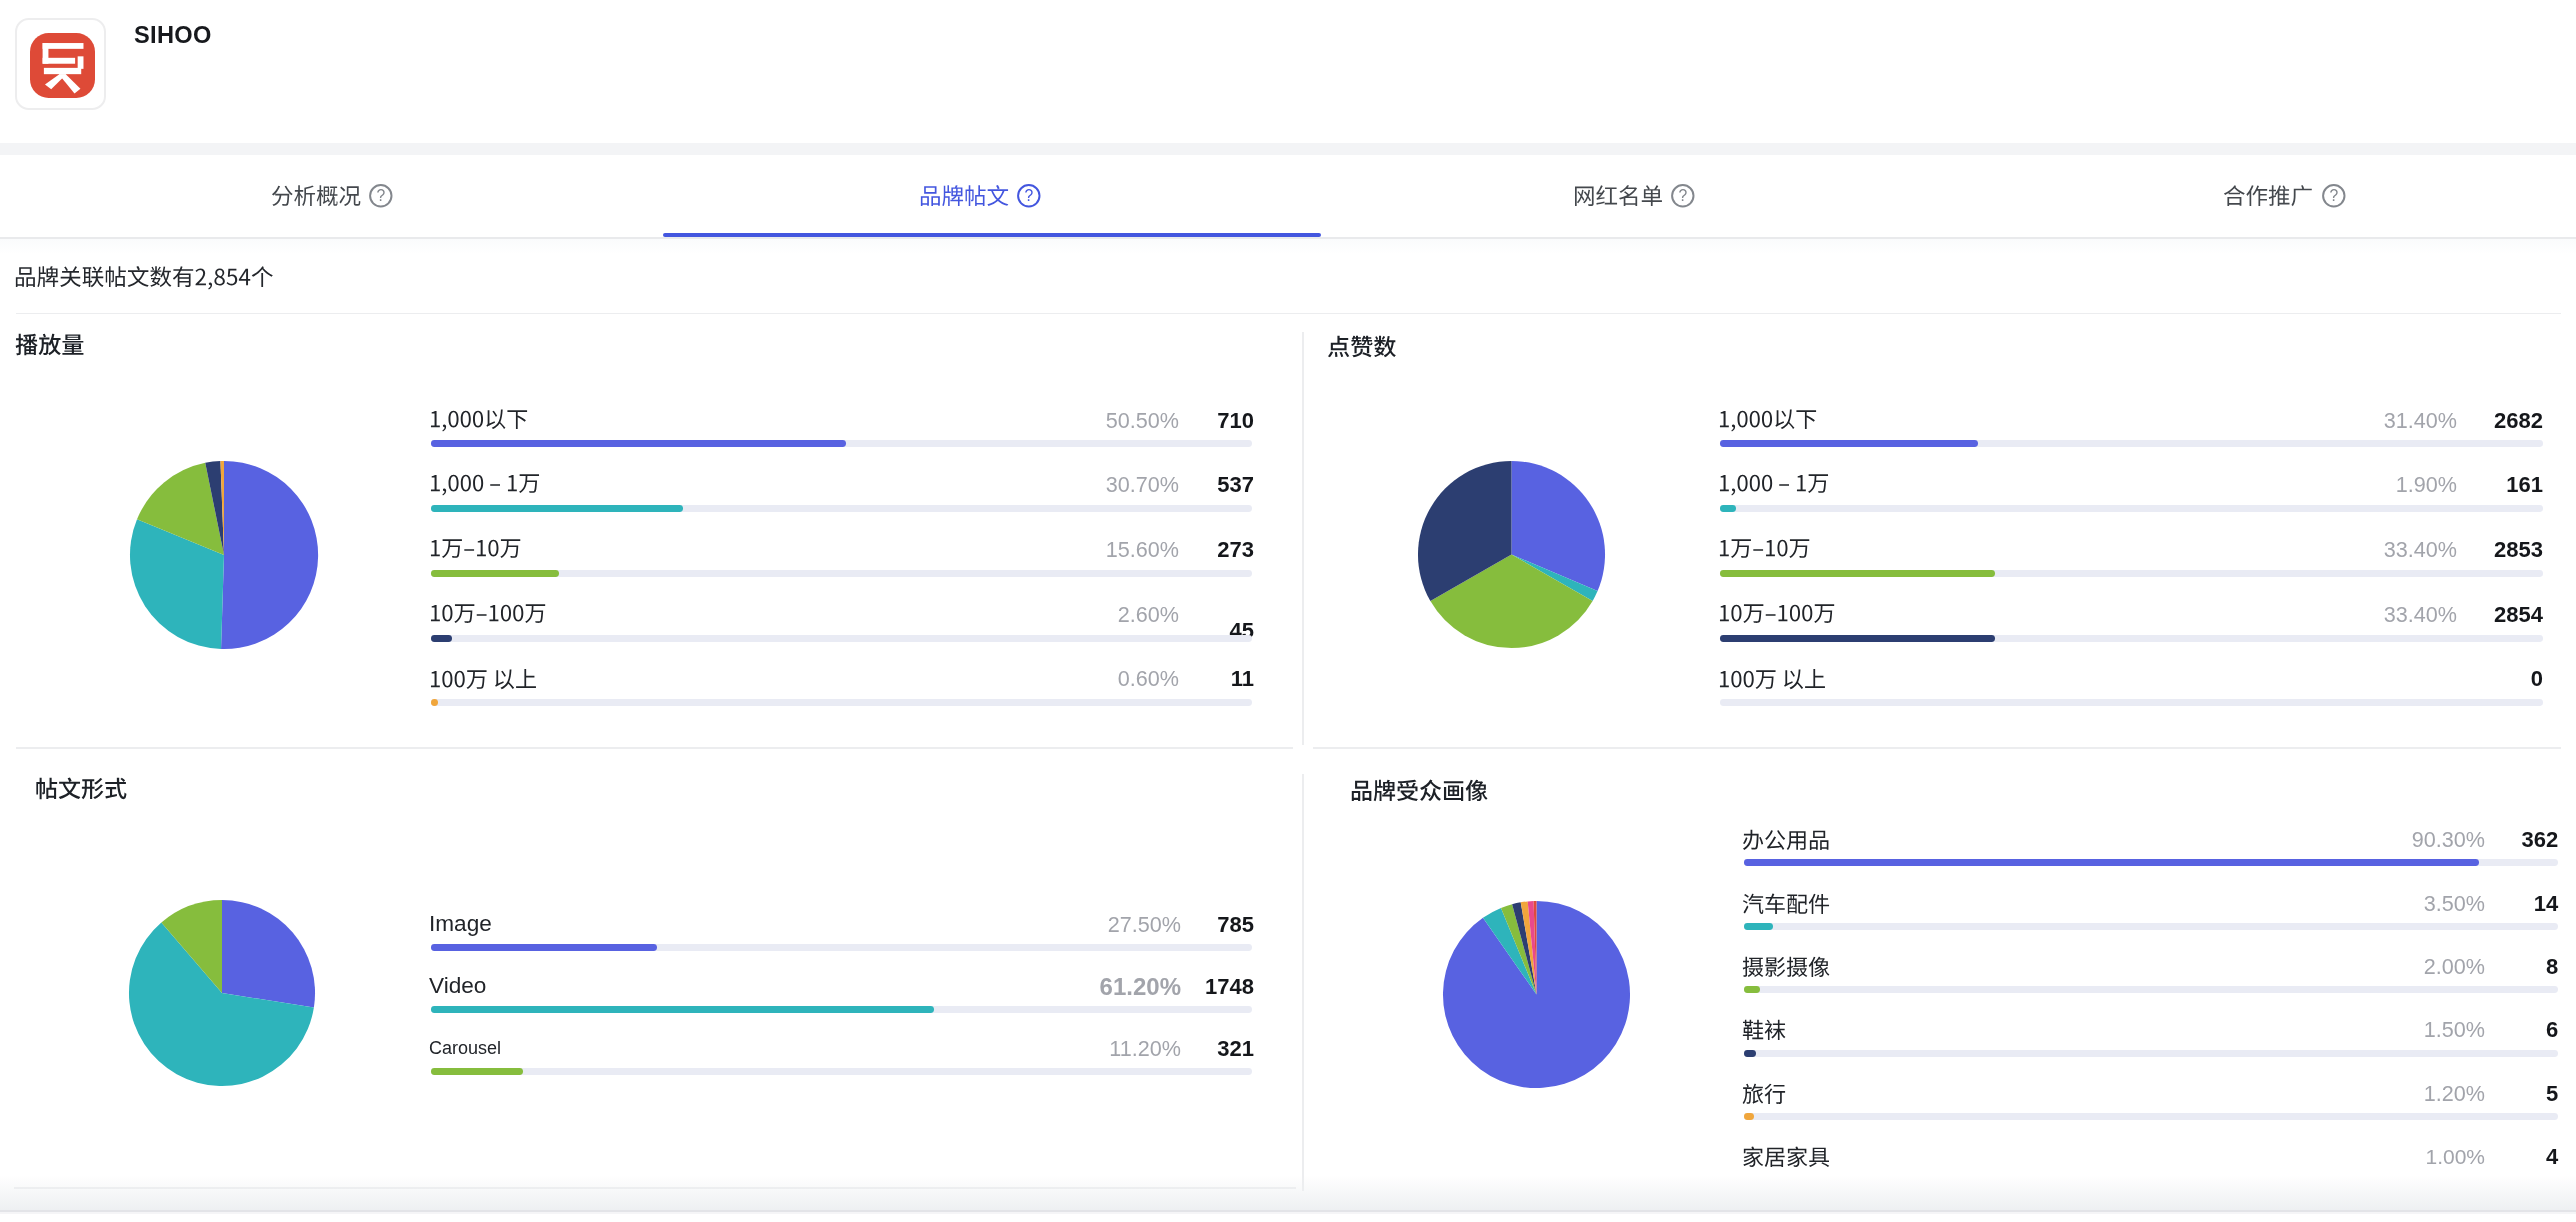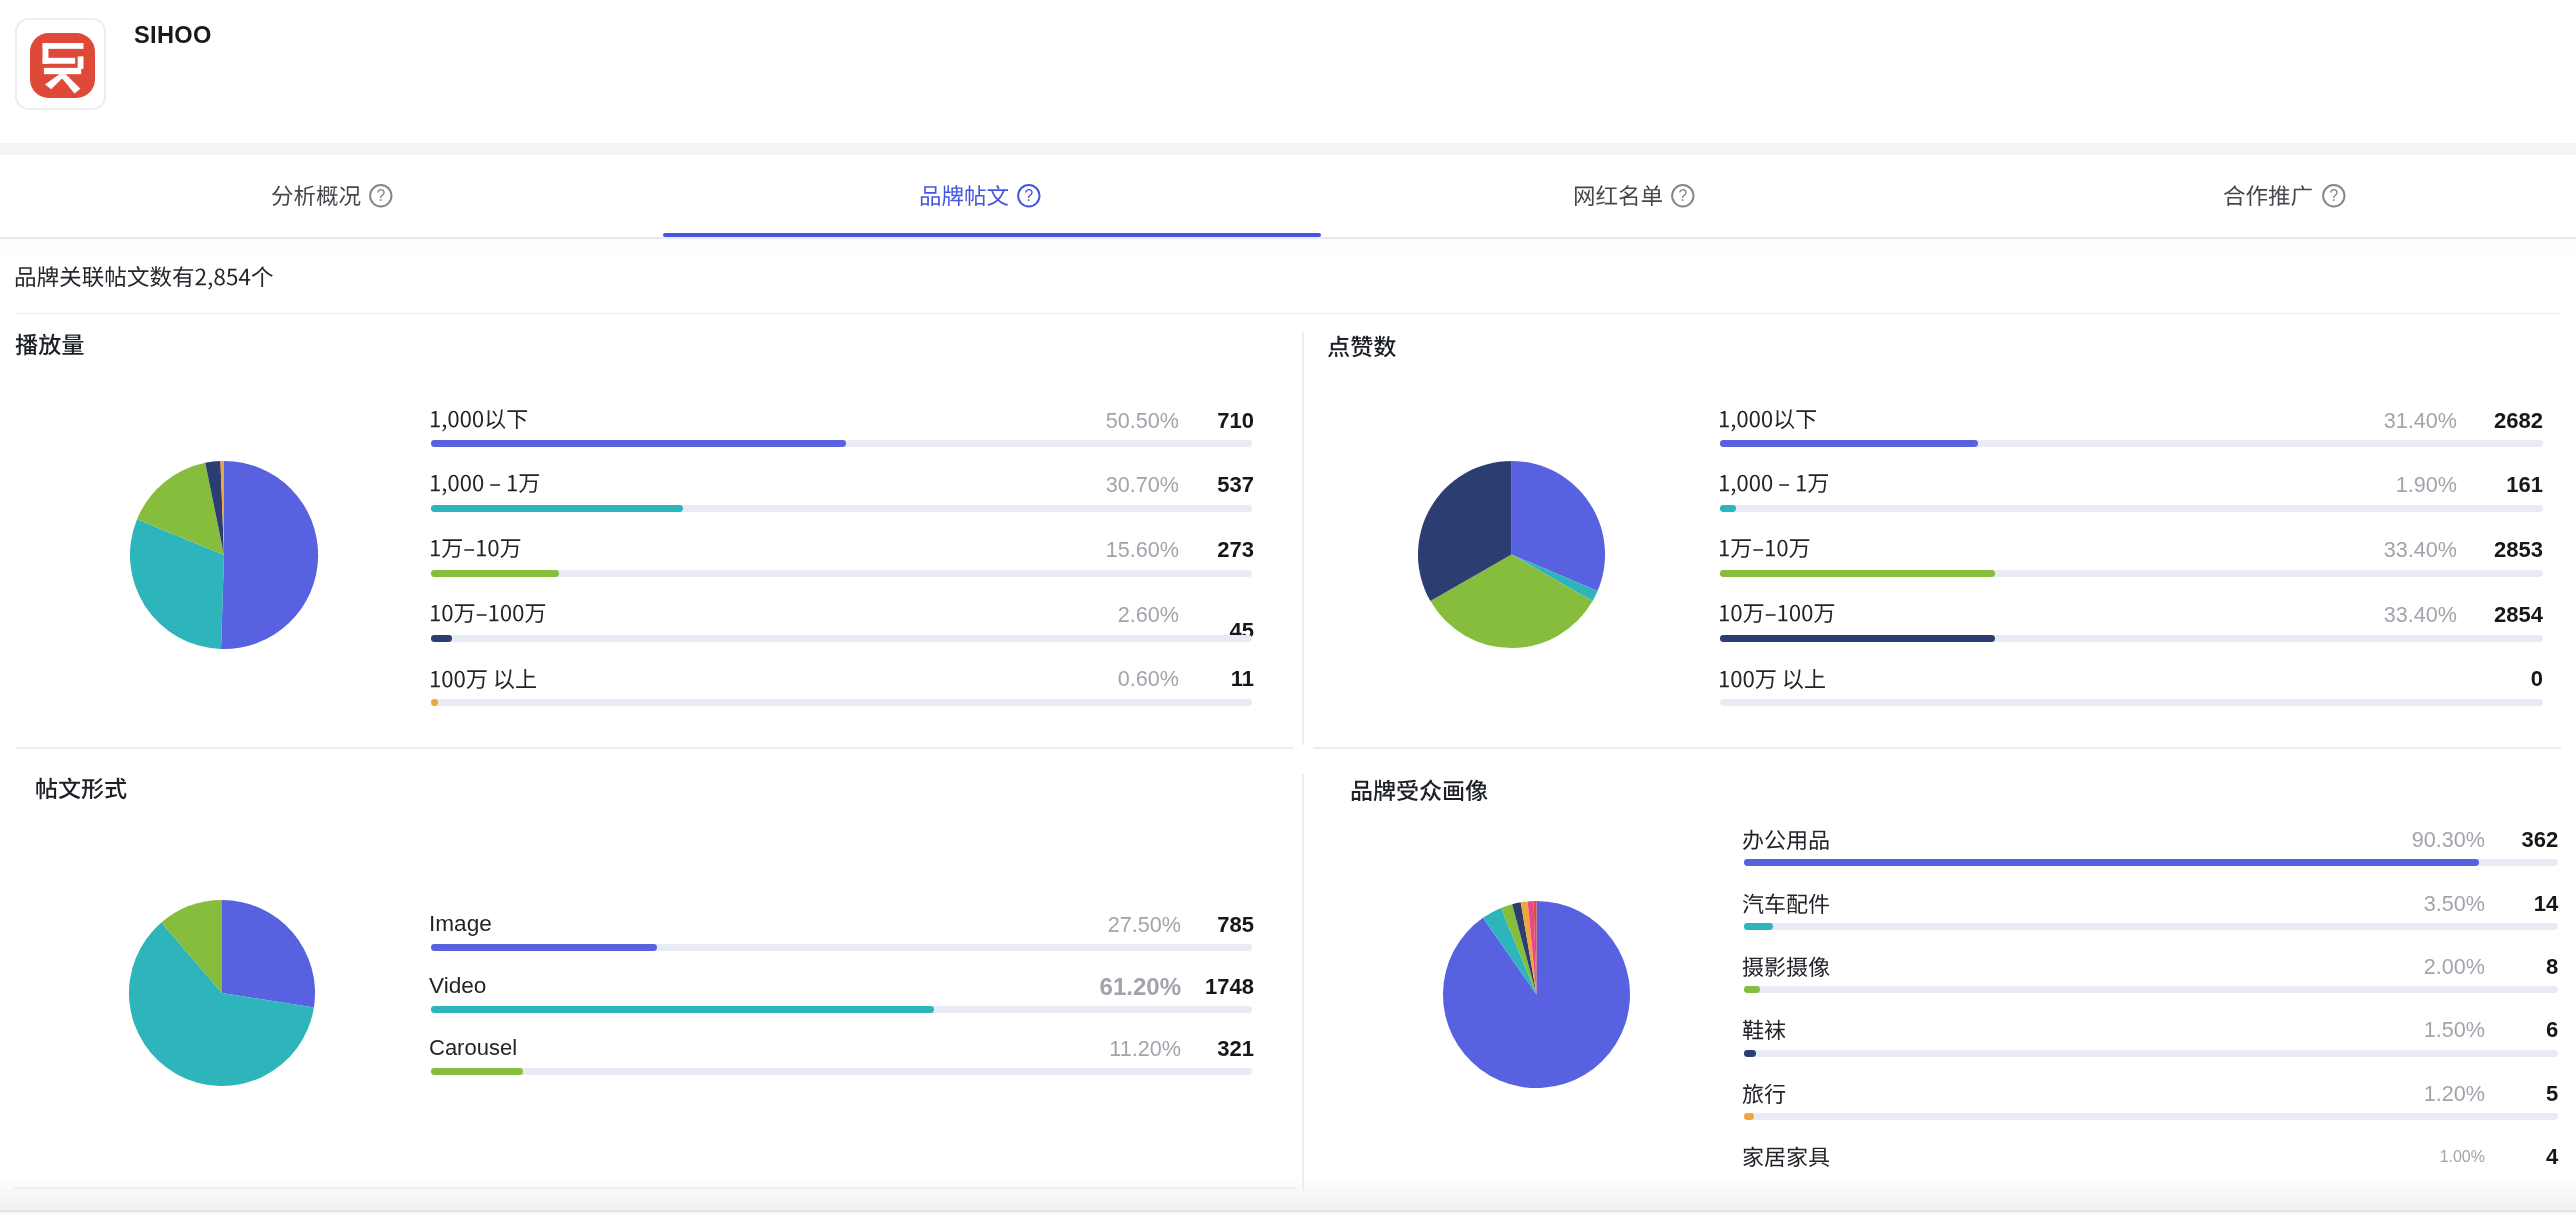--- a/index.html
+++ b/index.html
@@ -158,21 +158,21 @@
 <div style="position:absolute;left:429px;top:913px;font-size:22.6px;line-height:22.6px;font-weight:400;color:#212429;white-space:nowrap;">Image</div>
 <div style="position:absolute;right:1395px;top:914px;font-size:21.6px;line-height:21.6px;font-weight:400;color:#A2A4AB;white-space:nowrap;">27.50%</div>
 <div style="position:absolute;right:1322px;top:914px;font-size:22px;line-height:22px;font-weight:700;color:#15171B;white-space:nowrap;margin-left:8px;">785</div>
 <div style="position:absolute;left:431px;top:944px;width:821px;height:6.9px;background:#E9EBF4;border-radius:3.4px;"></div>
 <div style="position:absolute;left:431px;top:944px;width:226px;height:6.9px;background:#5862E1;border-radius:3.4px;"></div>
 <div style="position:absolute;left:429px;top:975px;font-size:22.6px;line-height:22.6px;font-weight:400;color:#212429;white-space:nowrap;">Video</div>
 <div style="position:absolute;right:1395px;top:976px;font-size:24px;line-height:21.6px;font-weight:700;color:#A2A4AB;white-space:nowrap;">61.20%</div>
 <div style="position:absolute;right:1322px;top:976px;font-size:22px;line-height:22px;font-weight:700;color:#15171B;white-space:nowrap;">1748</div>
 <div style="position:absolute;left:431px;top:1006px;width:821px;height:6.9px;background:#E9EBF4;border-radius:3.4px;"></div>
 <div style="position:absolute;left:431px;top:1006px;width:503px;height:6.9px;background:#2EB4BB;border-radius:3.4px;"></div>
-<div style="position:absolute;left:429px;top:1037px;font-size:22px;line-height:22.6px;font-weight:400;color:#212429;white-space:nowrap;">Carousel</div>
+<div style="position:absolute;left:429px;top:1037px;font-size:18px;line-height:22.6px;font-weight:400;color:#212429;white-space:nowrap;">Carousel</div>
 <div style="position:absolute;right:1395px;top:1038px;font-size:21.6px;line-height:21.6px;font-weight:400;color:#A2A4AB;white-space:nowrap;">11.20%</div>
 <div style="position:absolute;right:1322px;top:1038px;font-size:22px;line-height:22px;font-weight:700;color:#15171B;white-space:nowrap;">321</div>
 <div style="position:absolute;left:431px;top:1068px;width:821px;height:6.9px;background:#E9EBF4;border-radius:3.4px;"></div>
 <div style="position:absolute;left:431px;top:1068px;width:92px;height:6.9px;background:#86BD3D;border-radius:3.4px;"></div>
 <svg style="position:absolute;left:1350px;top:755px;overflow:visible" width="142" height="59" viewBox="0 -45 145 60">
       <path d="M7.3085 -16.732H16.215V-12.8545H7.3085ZM5.17 -18.8705V-10.716H18.4945V-18.8705ZM1.833 -8.46V1.974H3.9245V0.752H8.2485V1.8095H10.4575V-8.46ZM3.9245 -1.3865V-6.3215H8.2485V-1.3865ZM12.784 -8.46V1.974H14.899000000000001V0.752H19.5755V1.8565H21.808V-8.46ZM14.899000000000001 -1.3865V-6.3215H19.5755V-1.3865ZM33.793 -17.6015V-8.3895H37.2475C36.4955 -7.473 35.3675 -6.6035 33.6285 -5.8985C34.051500000000004 -5.6165 34.7095 -5.0525 35.0385 -4.7H32.8765V-2.82H40.5375V1.974H42.629000000000005V-2.82H46.06V-4.7H42.629000000000005V-7.8725H40.5375V-4.7H35.203C37.4825 -5.687 38.822 -6.9795 39.574 -8.3895H45.4255V-17.6015H39.7385L40.796 -19.4345L38.3285 -19.9045C38.164 -19.223 37.835 -18.377 37.506 -17.6015ZM35.766999999999996 -12.22H38.634C38.587 -11.5385 38.493 -10.81 38.2345 -10.105H35.766999999999996ZM40.513999999999996 -12.22H43.381V-10.105H40.232C40.42 -10.81 40.4905 -11.5385 40.513999999999996 -12.22ZM35.766999999999996 -15.9095H38.634V-13.818H35.766999999999996ZM40.513999999999996 -15.9095H43.381V-13.818H40.513999999999996ZM25.7325 -19.2935V-10.387C25.7325 -7.0265 25.521 -2.068 24.205 1.3395C24.7455 1.4805 25.6385 1.786 26.085 2.021C26.978 -0.4465 27.401 -3.619 27.5655 -6.58H30.197499999999998V1.974H32.1715V-8.46H27.636L27.6595 -10.387V-11.5855H33.2995V-13.489H31.537V-19.8105H29.5865V-13.489H27.6595V-19.2935ZM66.2935 -19.9515C62.134 -19.082 54.943 -18.4945 48.8095 -18.2595C49.021 -17.766000000000002 49.2795 -16.92 49.3265 -16.356C55.507 -16.5675 62.839 -17.155 67.821 -18.142ZM64.8365 -16.873C64.39 -15.745 63.661500000000004 -14.194 62.9565 -13.066H58.233000000000004L60.2305 -13.5595C60.0895 -14.4525 59.5725 -15.8155 59.0555 -16.826L57.058 -16.403C57.551500000000004 -15.3455 57.998 -13.959 58.138999999999996 -13.066H52.9455L54.285 -13.489C54.0265 -14.288 53.392 -15.51 52.7575 -16.45L50.8305 -15.886C51.371 -15.0165 51.935 -13.865 52.1935 -13.066H48.598V-8.131H50.6895V-11.1155H66.7635V-8.131H68.9255V-13.066H65.2125C65.84700000000001 -14.0295 66.5755 -15.2045 67.163 -16.2855ZM62.7215 -6.768C61.7345 -5.358 60.394999999999996 -4.23 58.797 -3.29C57.105000000000004 -4.2535 55.695 -5.405 54.6375 -6.768ZM51.7 -8.836V-6.768H52.710499999999996L52.264 -6.58C53.4155 -4.8645 54.8725 -3.4075 56.588 -2.209C54.097 -1.175 51.183 -0.517 48.081 -0.14100000000000001C48.551 0.329 49.162 1.2925 49.3735 1.833C52.7575 1.316 55.977000000000004 0.4465 58.75 -0.9165C61.382 0.4465 64.5075 1.3395 68.009 1.8095C68.3145 1.1985 68.902 0.235 69.372 -0.2585C66.27 -0.5875 63.45 -1.2455 61.0295 -2.2325C63.168 -3.6895000000000002 64.907 -5.5695 66.0585 -8.0135L64.5545 -8.93L64.155 -8.836ZM81.92099999999999 -20.022C79.9705 -15.9565 76.093 -13.066 71.534 -11.5385C72.145 -10.998 72.7795 -10.1285 73.132 -9.4705C74.3775 -9.9875 75.5525 -10.575 76.6805 -11.233C76.093 -6.063 74.6595 -1.9505 71.581 0.423C72.098 0.752 73.1085 1.457 73.4845 1.8095C75.4585 0.047 76.845 -2.3265 77.7615 -5.311C79.0305 -4.136 80.276 -2.82 80.9575 -1.9035L82.485 -3.525C81.639 -4.606 79.9 -6.2275 78.3255 -7.473C78.584 -8.601 78.772 -9.823 78.9365 -11.092L76.798 -11.327C78.98349999999999 -12.6665 80.8635 -14.335 82.3675 -16.356C84.6 -13.301 87.9135 -10.857 91.60300000000001 -9.6585C91.9555 -10.246 92.637 -11.1625 93.154 -11.6325C89.15899999999999 -12.69 85.4695 -15.181 83.49549999999999 -18.0245L84.1065 -19.1525ZM85.1875 -11.233C84.647 -5.8515 83.2135 -1.8095 79.9 0.5405C80.4405 0.8695 81.4275 1.598 81.8035 1.9505C83.7775 0.329 85.1405 -1.8565 86.0805 -4.606C87.1615 -2.209 88.83 0.2585 91.274 1.692C91.60300000000001 1.081 92.3315 0.1645 92.825 -0.28200000000000003C89.676 -1.833 87.8195 -5.17 86.9735 -7.9195C87.1615 -8.883000000000001 87.326 -9.8935 87.4435 -10.9745ZM95.8565 -18.3535V-16.2855H115.6905V-18.3535ZM100.0865 -13.959V-3.337H111.3665V-13.959ZM101.9195 -7.802H104.6925V-5.17H101.9195ZM106.643 -7.802H109.4395V-5.17H106.643ZM101.9195 -12.126H104.6925V-9.541H101.9195ZM106.643 -12.126H109.4395V-9.541H106.643ZM95.9505 -12.408V0.8225H113.34049999999999V1.9035H115.57300000000001V-12.549H113.34049999999999V-1.269H98.23V-12.408ZM129.015 -16.4735H132.9395C132.5635 -15.9095 132.1405 -15.322 131.74099999999999 -14.8755H127.699C128.169 -15.3925 128.6155 -15.933 129.015 -16.4735ZM128.78 -19.8105C127.8165 -17.8835 126.0305 -15.4865 123.4925 -13.724C123.939 -13.442 124.597 -12.7605 124.9025 -12.314L125.913 -13.1365V-9.6115H129.25C128.1455 -8.7185 126.524 -7.849 124.1975 -7.144C124.62049999999999 -6.768 125.161 -6.157 125.4195 -5.781C127.4405 -6.4155 128.9445 -7.1675 130.096 -7.99C130.378 -7.7315 130.6365 -7.426 130.8715 -7.144C129.344 -5.8045 126.5475 -4.465 124.315 -3.8305C124.7145 -3.5015 125.255 -2.8435 125.5135 -2.4205C127.4875 -3.149 129.955 -4.5120000000000005 131.647 -5.8985C131.8115 -5.546 131.976 -5.17 132.0935 -4.8175C130.237 -3.0315 126.9235 -1.316 124.0565 -0.4935C124.4795 -0.1175 125.0435 0.5875 125.349 1.081C127.7225 0.235 130.4485 -1.269 132.446 -2.9845C132.54 -1.7625 132.3285 -0.7755 131.929 -0.3525C131.647 0.07050000000000001 131.318 0.1175 130.8715 0.1175C130.472 0.1175 129.955 0.094 129.344 0.0235C129.69650000000001 0.5875 129.8375 1.41 129.861 1.927C130.378 1.974 130.895 1.974 131.318 1.974C132.211 1.9505 132.869 1.7625 133.48 1.0575C134.4435 0.094 134.796 -2.397 134.0675 -4.841L135.078 -5.2875C135.877 -2.7965 137.2165 -0.5875 139.0025 0.6345C139.3315 0.1175 139.966 -0.6345 140.4125 -1.034C138.72050000000002 -1.974 137.40449999999998 -3.9245 136.676 -6.063C137.522 -6.486 138.368 -6.956 139.12 -7.426L137.6395 -8.8125C136.6055 -8.037 134.937 -7.0265 133.5035 -6.298C133.01 -7.332 132.305 -8.2955 131.3415 -9.0945L131.8115 -9.6115H138.72050000000002V-14.8755H134.044C134.702 -15.651 135.3365 -16.5205 135.82999999999998 -17.3195L134.561 -18.283L134.138 -18.1655H130.16649999999998L130.895 -19.4345ZM127.887 -13.2305H131.553C131.459 -12.643 131.224 -11.961500000000001 130.754 -11.2565H127.887ZM133.3625 -13.2305H136.676V-11.2565H132.822C133.151 -11.961500000000001 133.292 -12.643 133.3625 -13.2305ZM123.375 -19.74C122.1765 -16.2855 120.179 -12.8545 118.0405 -10.5985C118.44 -10.0815 119.0745 -8.883000000000001 119.286 -8.3425C119.8735 -9.0005 120.461 -9.729 121.025 -10.528V1.927H123.14V-13.9355C124.033 -15.604 124.832 -17.3665 125.4665 -19.1055Z" fill="#1D2127"></path>
     </svg>
 <svg style="position:absolute;left:1441px;top:899px" width="191" height="191" viewBox="-97.0 -97.0 194 194">
       <path d="M0 0 L0.00 -95.00 A95 95 0 1 1 -54.38 -77.90 Z" fill="#5862E1"></path>
       <path d="M0 0 L-54.38 -77.90 A95 95 0 0 1 -36.08 -87.88 Z" fill="#2EB4BB"></path>
@@ -213,18 +213,18 @@
 <svg style="position:absolute;left:1742px;top:1058px;overflow:visible" width="48" height="59" viewBox="0 -45 49 60">
       <path d="M4.2299999999999995 -18.4275C4.725 -17.4375 5.2425 -16.155 5.467499999999999 -15.299999999999999L6.975 -15.862499999999999C6.75 -16.695 6.21 -17.955 5.6925 -18.9225ZM12.7125 -18.9225C12.059999999999999 -16.245 10.844999999999999 -13.657499999999999 9.2475 -12.014999999999999C9.629999999999999 -11.79 10.305 -11.272499999999999 10.5975 -11.0025C11.407499999999999 -11.9025 12.1275 -13.049999999999999 12.78 -14.3325H21.285V-15.885H13.455C13.815 -16.7625 14.1075 -17.662499999999998 14.354999999999999 -18.607499999999998ZM19.485 -13.702499999999999C17.662499999999998 -12.8025 14.354999999999999 -11.8575 11.475 -11.25V-1.5074999999999998C11.475 -0.44999999999999996 11.025 0.09 10.6875 0.3825C10.9575 0.6525 11.407499999999999 1.2825 11.565 1.665C11.9475 1.2825 12.577499999999999 0.9674999999999999 16.7175 -0.9674999999999999C16.605 -1.305 16.4925 -2.025 16.47 -2.475L13.094999999999999 -0.9674999999999999V-10.215L15.1425 -10.6875C15.93 -5.3325 17.4375 -0.8099999999999999 20.43 1.44C20.7 1.0125 21.217499999999998 0.3825 21.6225 0.0675C19.8675 -1.125 18.63 -3.2175 17.775 -5.805C18.9 -6.6375 20.25 -7.717499999999999 21.285 -8.7525L20.07 -9.7875C19.395 -9.0 18.314999999999998 -8.032499999999999 17.3475 -7.245C17.009999999999998 -8.4375 16.7625 -9.7425 16.56 -11.07C18.134999999999998 -11.497499999999999 19.6425 -11.9925 20.857499999999998 -12.51ZM1.1475 -15.165V-13.567499999999999H3.5774999999999997V-10.147499999999999C3.5774999999999997 -6.84 3.2849999999999997 -2.7224999999999997 0.6749999999999999 0.765C1.08 1.035 1.6424999999999998 1.44 1.9349999999999998 1.7325C4.4775 -1.665 5.04 -5.58 5.1075 -9.09H7.694999999999999C7.5375 -2.9025 7.335 -0.72 6.9525 -0.20249999999999999C6.795 0.045 6.6375 0.09 6.345 0.09C6.007499999999999 0.09 5.31 0.09 4.5 0.0225C4.7475 0.4275 4.905 1.08 4.9275 1.5074999999999998C5.7375 1.5525 6.5249999999999995 1.5525 7.02 1.5074999999999998C7.5825 1.44 7.965 1.26 8.325 0.7875C8.865 0.0225 9.045 -2.4525 9.225 -9.9C9.2475 -10.125 9.2475 -10.665 9.2475 -10.665H5.13V-13.567499999999999H9.9225V-15.165ZM32.2875 -17.55V-15.93H43.3575V-17.55ZM28.5075 -18.9225C27.36 -17.28 25.1775 -15.2775 23.2875 -13.995C23.58 -13.68 24.0525 -13.0275 24.2775 -12.645C26.3025 -14.084999999999999 28.62 -16.29 30.127499999999998 -18.2475ZM31.2975 -11.34V-9.719999999999999H38.879999999999995V-0.3825C38.879999999999995 -0.0225 38.7225 0.09 38.295 0.11249999999999999C37.89 0.135 36.36 0.135 34.7625 0.0675C35.01 0.5625 35.2575 1.26 35.325 1.7325C37.53 1.7325 38.8125 1.7325 39.5775 1.4849999999999999C40.32 1.1925 40.59 0.6749999999999999 40.59 -0.36V-9.719999999999999H43.9875V-11.34ZM29.4075 -14.084999999999999C27.855 -11.52 25.38 -8.91 23.0625 -7.245C23.4 -6.9075 24.0075 -6.165 24.255 -5.8275C25.0875 -6.5024999999999995 25.965 -7.3125 26.82 -8.19V1.8675H28.485V-10.035C29.43 -11.16 30.285 -12.33 31.005 -13.5Z" fill="#212429"></path>
     </svg>
 <div style="position:absolute;right:91px;top:1083px;font-size:21.6px;line-height:21.6px;font-weight:400;color:#A2A4AB;white-space:nowrap;">1.20%</div>
 <div style="position:absolute;right:17.7px;top:1083px;font-size:22px;line-height:22px;font-weight:700;color:#15171B;white-space:nowrap;">5</div>
 <div style="position:absolute;left:1744px;top:1113px;width:814px;height:6.9px;background:#E9EBF4;border-radius:3.4px;"></div>
 <div style="position:absolute;left:1744px;top:1113px;width:9.7px;height:6.9px;background:#F0A63C;border-radius:3.4px;"></div>
 <svg style="position:absolute;left:1742px;top:1121px;overflow:visible" width="92" height="59" viewBox="0 -45 94 60">
       <path d="M9.5175 -18.54C9.81 -18.044999999999998 10.125 -17.4375 10.3725 -16.875H1.89V-12.24H3.5324999999999998V-15.344999999999999H19.035V-12.24H20.7675V-16.875H12.397499999999999C12.1275 -17.55 11.6775 -18.3825 11.272499999999999 -19.0575ZM17.775 -10.8225C16.515 -9.6525 14.5575 -8.1675 12.8475 -7.0424999999999995C12.33 -8.28 11.565 -9.4725 10.5075 -10.5075C11.07 -10.889999999999999 11.61 -11.272499999999999 12.0825 -11.7H17.752499999999998V-13.184999999999999H4.7025V-11.7H9.855C7.694999999999999 -10.26 4.6125 -9.112499999999999 1.7999999999999998 -8.415C2.0925 -8.1 2.565 -7.4025 2.7224999999999997 -7.0874999999999995C4.882499999999999 -7.717499999999999 7.2225 -8.6175 9.2475 -9.7425C9.674999999999999 -9.3375 10.035 -8.8875 10.35 -8.415C8.3925 -6.975 4.59 -5.3549999999999995 1.755 -4.6575C2.0475 -4.297499999999999 2.4299999999999997 -3.7125 2.61 -3.33C5.31 -4.1625 8.7975 -5.76 11.0025 -7.29C11.272499999999999 -6.75 11.475 -6.2325 11.61 -5.715C9.36 -3.6675 4.9725 -1.5525 1.3725 -0.72C1.71 -0.33749999999999997 2.07 0.2925 2.25 0.72C5.49 -0.27 9.36 -2.1374999999999997 11.924999999999999 -4.095C12.1275 -2.2725 11.7225 -0.7424999999999999 11.0475 -0.22499999999999998C10.6425 0.1575 10.215 0.22499999999999998 9.6075 0.22499999999999998C9.135 0.22499999999999998 8.37 0.20249999999999999 7.56 0.11249999999999999C7.83 0.585 7.9875 1.26 8.01 1.71C8.73 1.7325 9.45 1.755 9.9225 1.755C10.9575 1.755 11.5425 1.575 12.2625 0.9674999999999999C13.522499999999999 0.0225 14.0625 -2.79 13.2975 -5.6925L14.3775 -6.345C15.5925 -3.06 17.73 -0.44999999999999996 20.61 0.855C20.857499999999998 0.40499999999999997 21.3525 -0.20249999999999999 21.735 -0.5175C18.9 -1.6424999999999998 16.74 -4.185 15.6825 -7.177499999999999C16.919999999999998 -7.9875 18.134999999999998 -8.8875 19.169999999999998 -9.719999999999999ZM27.45 -16.1775H40.6575V-13.68H27.45ZM27.45 -12.195H34.6275V-9.674999999999999H27.427500000000002L27.45 -11.1375ZM29.16 -5.49V1.7999999999999998H30.78V1.0125H40.275V1.755H41.9625V-5.49H36.315V-8.145H43.6275V-9.674999999999999H36.315V-12.195H42.345V-17.685H25.7625V-11.1375C25.7625 -7.5375 25.5375 -2.565 23.2425 0.945C23.67 1.125 24.4125 1.5525 24.7275 1.8225C26.5275 -0.945 27.18 -4.7924999999999995 27.36 -8.145H34.6275V-5.49ZM30.78 -0.495V-3.9825H40.275V-0.495ZM54.5175 -18.54C54.81 -18.044999999999998 55.125 -17.4375 55.3725 -16.875H46.89V-12.24H48.5325V-15.344999999999999H64.035V-12.24H65.7675V-16.875H57.3975C57.1275 -17.55 56.6775 -18.3825 56.2725 -19.0575ZM62.775 -10.8225C61.515 -9.6525 59.5575 -8.1675 57.8475 -7.0424999999999995C57.33 -8.28 56.565 -9.4725 55.5075 -10.5075C56.07 -10.889999999999999 56.61 -11.272499999999999 57.082499999999996 -11.7H62.7525V-13.184999999999999H49.7025V-11.7H54.855000000000004C52.695 -10.26 49.6125 -9.112499999999999 46.8 -8.415C47.0925 -8.1 47.565 -7.4025 47.7225 -7.0874999999999995C49.8825 -7.717499999999999 52.2225 -8.6175 54.2475 -9.7425C54.675 -9.3375 55.035 -8.8875 55.35 -8.415C53.3925 -6.975 49.59 -5.3549999999999995 46.755 -4.6575C47.0475 -4.297499999999999 47.43 -3.7125 47.61 -3.33C50.31 -4.1625 53.7975 -5.76 56.0025 -7.29C56.2725 -6.75 56.475 -6.2325 56.61 -5.715C54.36 -3.6675 49.9725 -1.5525 46.3725 -0.72C46.71 -0.33749999999999997 47.07 0.2925 47.25 0.72C50.49 -0.27 54.36 -2.1374999999999997 56.925 -4.095C57.1275 -2.2725 56.7225 -0.7424999999999999 56.0475 -0.22499999999999998C55.6425 0.1575 55.215 0.22499999999999998 54.6075 0.22499999999999998C54.135 0.22499999999999998 53.37 0.20249999999999999 52.56 0.11249999999999999C52.83 0.585 52.9875 1.26 53.01 1.71C53.730000000000004 1.7325 54.45 1.755 54.9225 1.755C55.957499999999996 1.755 56.542500000000004 1.575 57.2625 0.9674999999999999C58.5225 0.0225 59.0625 -2.79 58.2975 -5.6925L59.3775 -6.345C60.5925 -3.06 62.730000000000004 -0.44999999999999996 65.61 0.855C65.8575 0.40499999999999997 66.35249999999999 -0.20249999999999999 66.735 -0.5175C63.9 -1.6424999999999998 61.739999999999995 -4.185 60.6825 -7.177499999999999C61.92 -7.9875 63.135 -8.8875 64.17 -9.719999999999999ZM81.1125 -1.89C83.61 -0.72 86.22 0.72 87.795 1.8225L89.145 0.5625C87.4575 -0.495 84.735 -1.9349999999999998 82.1925 -3.0825ZM74.88 -2.9924999999999997C73.485 -1.7774999999999999 70.6725 -0.27 68.4 0.585C68.805 0.8999999999999999 69.3675 1.4625 69.6375 1.8225C71.91 0.8999999999999999 74.6775 -0.5625 76.47749999999999 -1.98ZM72.27 -17.82V-4.7025H68.67V-3.1725H88.89750000000001V-4.7025H85.545V-17.82ZM73.89 -4.7025V-6.75H83.8575V-4.7025ZM73.89 -13.184999999999999H83.8575V-11.272499999999999H73.89ZM73.89 -14.49V-16.425H83.8575V-14.49ZM73.89 -9.99H83.8575V-8.032499999999999H73.89Z" fill="#212429"></path>
     </svg>
-<div style="position:absolute;right:91px;top:1146px;font-size:16px;line-height:21.6px;font-weight:400;color:#A2A4AB;white-space:nowrap;">1.00%</div>
+<div style="position:absolute;right:91px;top:1146px;font-size:21px;line-height:21.6px;font-weight:400;color:#A2A4AB;white-space:nowrap;">1.00%</div>
 <div style="position:absolute;right:17.7px;top:1146px;font-size:22px;line-height:22px;font-weight:700;color:#15171B;white-space:nowrap;">4</div>
 <div style="position:absolute;left:0px;top:1175px;width:2576px;height:35px;background:linear-gradient(rgba(247,247,249,0),#EEF0F2);"></div>
 <div style="position:absolute;left:0px;top:1210px;width:2576px;height:2px;background:#E3E4E8;"></div>
 <div style="position:absolute;left:0px;top:1212px;width:2576px;height:9.8px;background:#F5F5F7;"></div>
 </div>
 
 </body></html>

